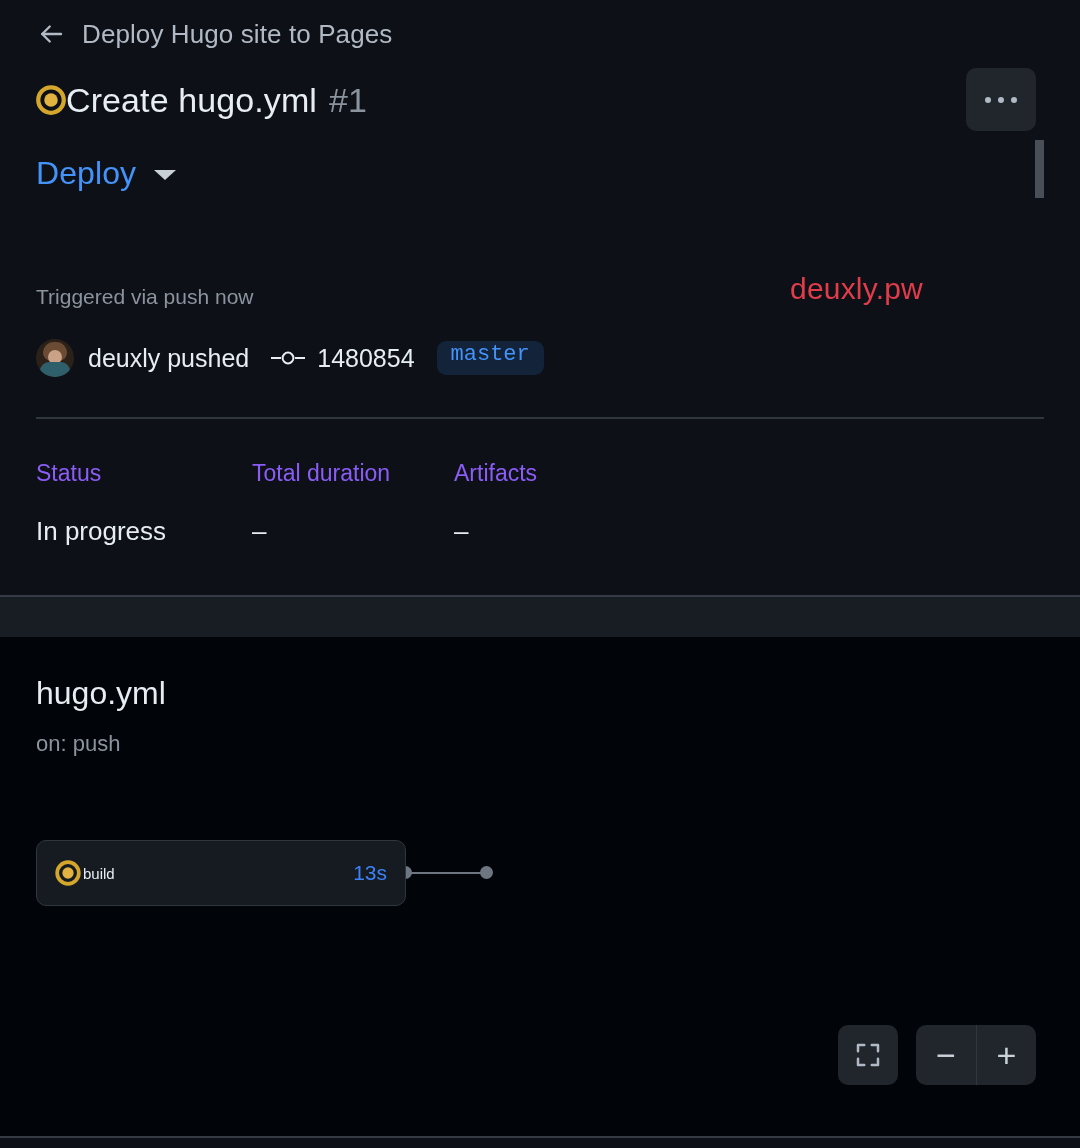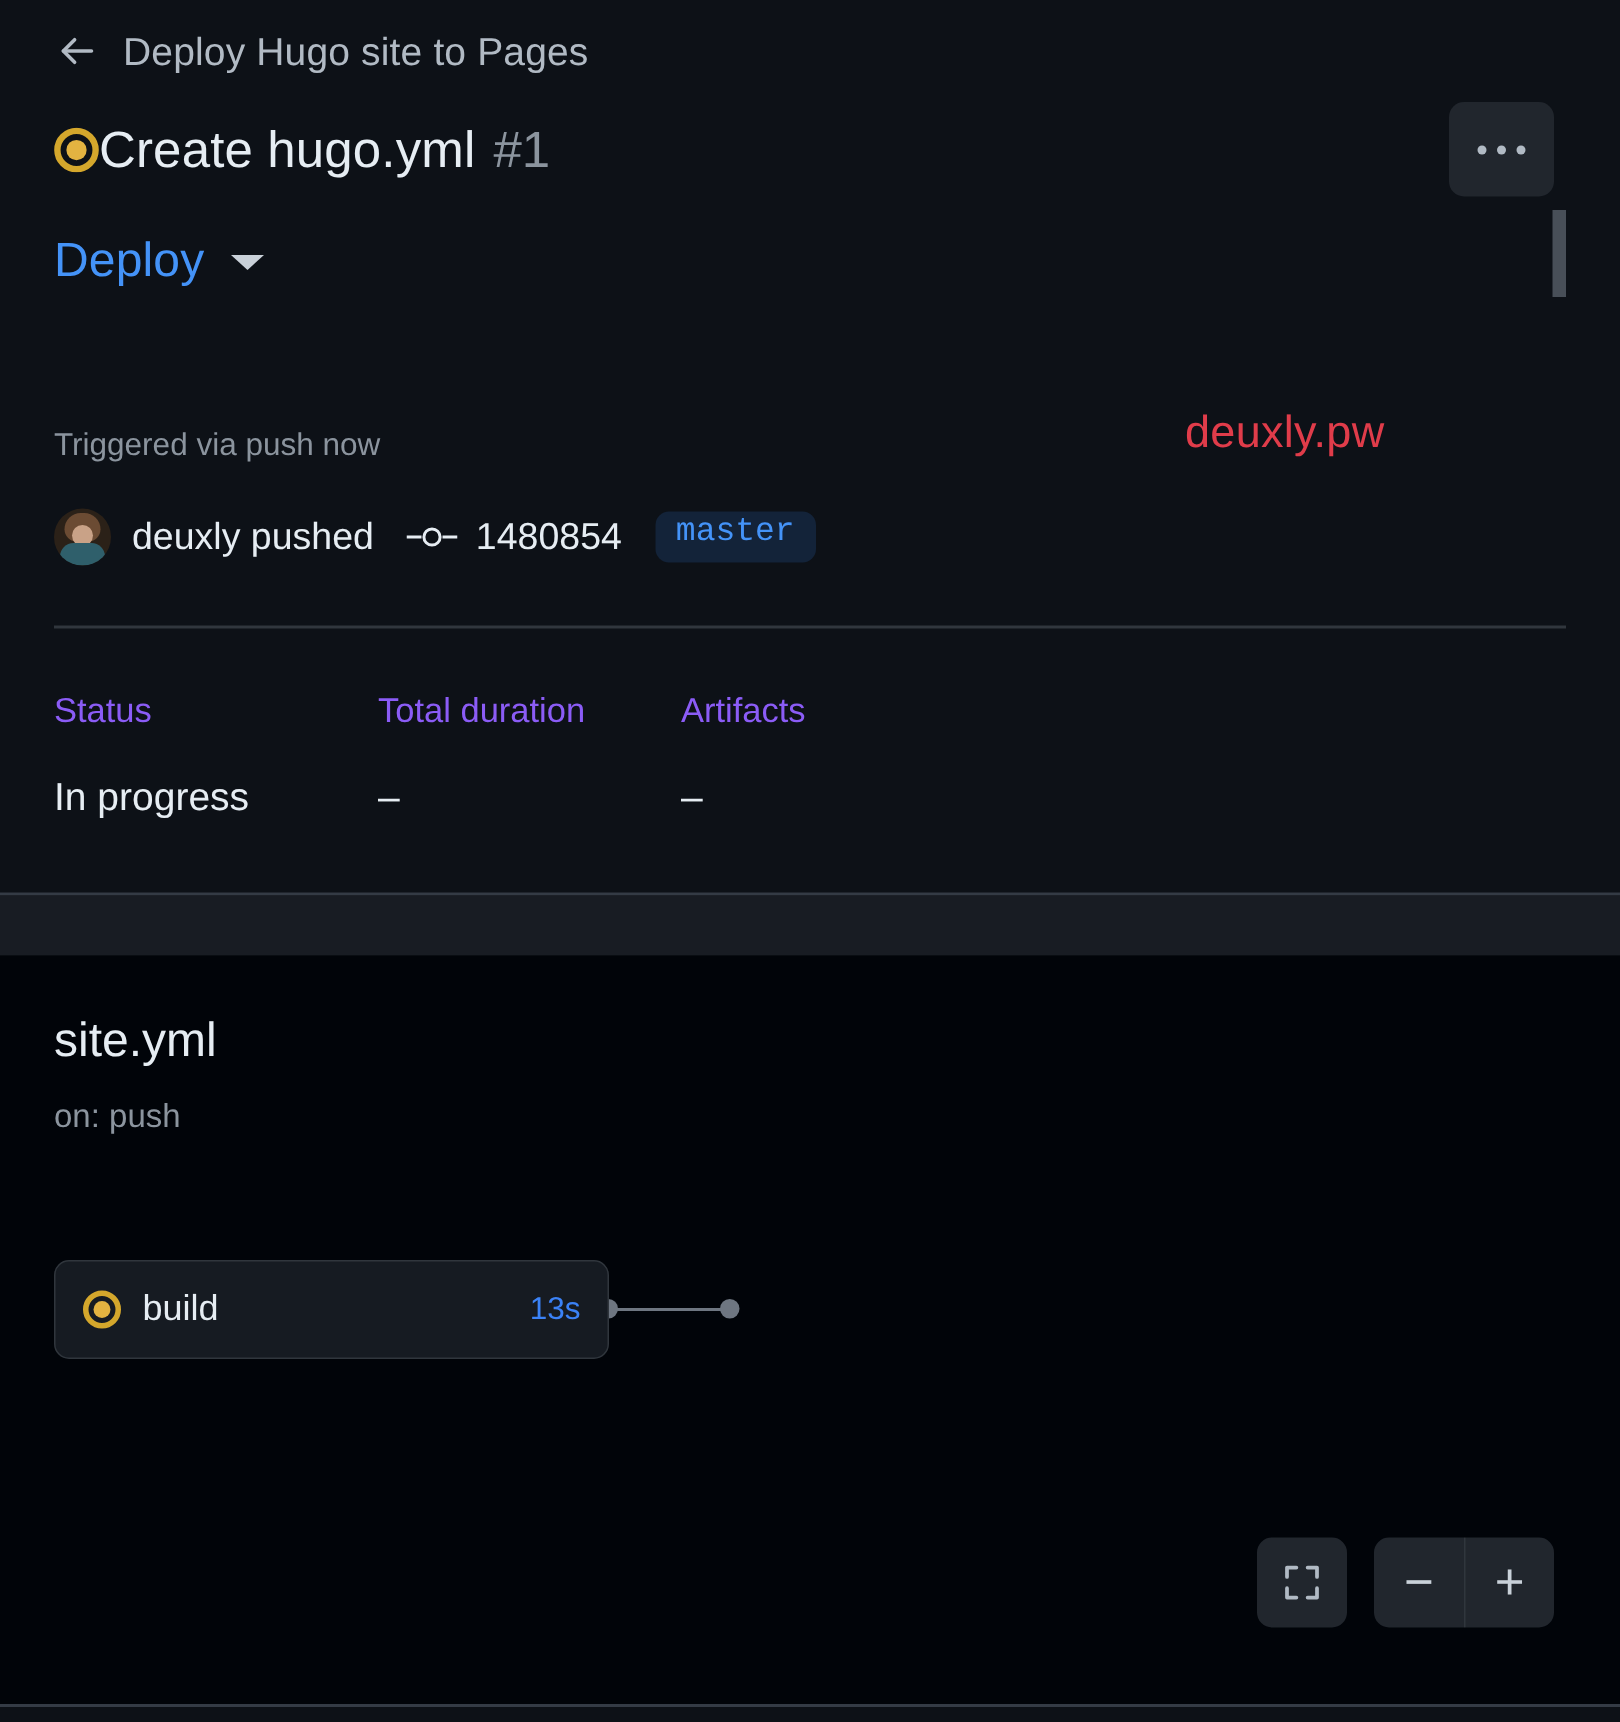--- a/index.html
+++ b/index.html
@@ -297,23 +297,23 @@
     background: #161b22;
     display: flex;
     align-items: center;
     cursor: pointer;
   }
   .job-node.build  { left: 36px;  top: 203px; width: 370px; height: 66px; }
   .job-node.deploy { left: 486px; top: 203px; width: 370px; height: 66px; }
 
   .job-icon { flex: none; margin-left: 18px; width: 26px; height: 26px; display: block; }
   .job-label {
-    font-size: 24px;
+    font-size: 15px;
     color: #e6edf3;
-    margin-left: 14px;
+    margin-left: 2px;
     white-space: nowrap;
   }
   .job-duration {
     margin-left: auto;
     margin-right: 18px;
     font-size: 21px;
     color: #3b82f6;
     white-space: nowrap;
   }
 
@@ -460,21 +460,21 @@
         <span class="stat-v col-artifacts">–</span>
       </div>
     </div>
   </div>
 
   <div class="panel-divider"></div>
   <div class="gutter-band"></div>
 
   <div class="graph-panel">
 
-    <div class="graph-title">site.yml</div>
+    <div class="graph-title">hugo.yml</div>
     <div class="graph-subtitle">on: push</div>
 
     <div class="flow">
 
       <div class="edge"></div>
       <div class="port out"></div>
       <div class="port in"></div>
 
       <div class="job-node build">
         <svg class="job-icon" viewBox="0 0 24 24">

